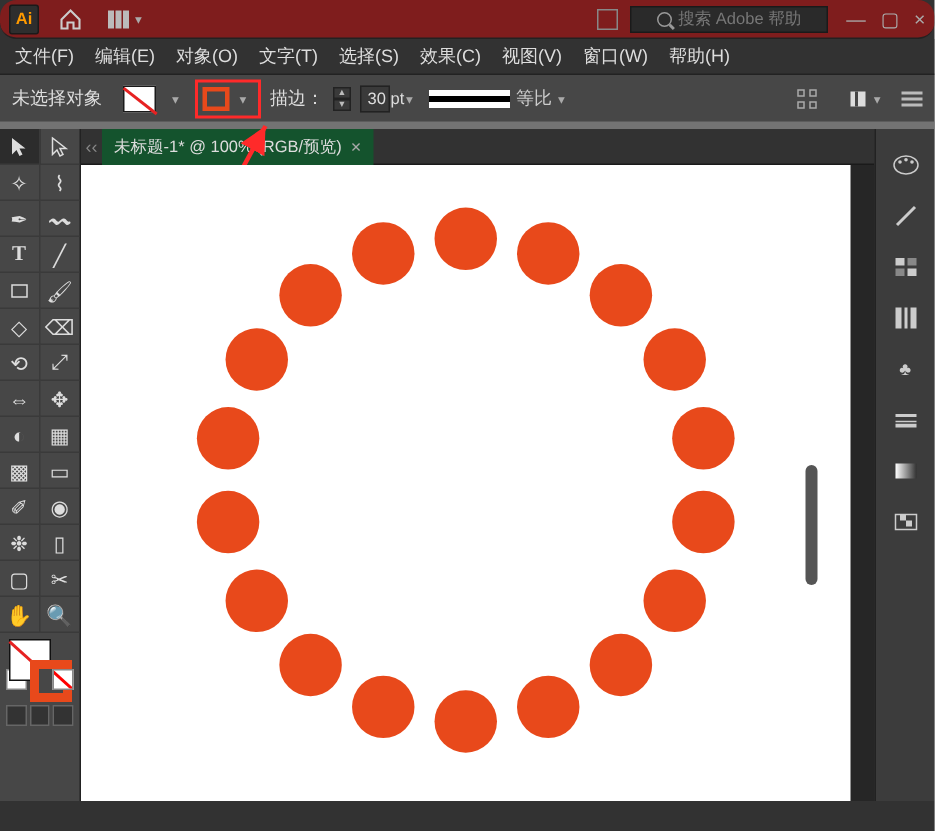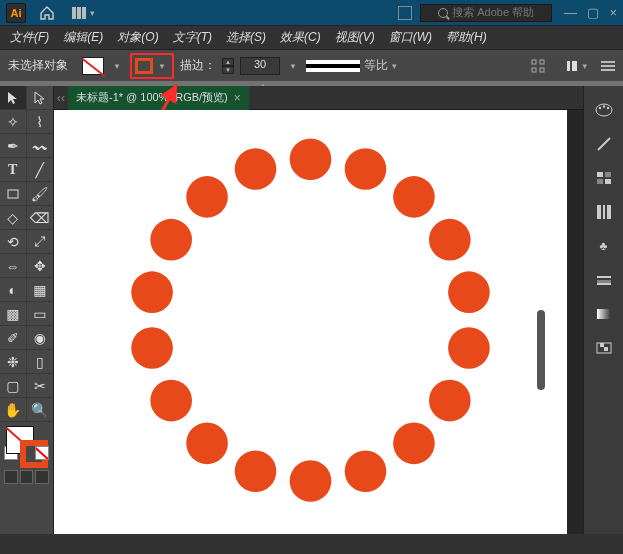--- a/index.html
+++ b/index.html
@@ -1,47 +1,47 @@
 <!DOCTYPE html>
 <html><head>
 <meta charset="utf-8">
 <style>
 * { margin: 0; padding: 0; box-sizing: border-box; font-family: "Microsoft YaHei", Arial, sans-serif; }
 body { background: #323232; width: 623px; height: 554px; overflow: hidden; font-size: 12px; color: #ccc; }
 
-.titlebar { height: 26px; background: #0c4a6e; display: flex; align-items: center; padding: 0 6px; border-bottom: 1px solid #222; }
+.titlebar { height: 26px; background: #7f1d1d; display: flex; align-items: center; padding: 0 6px; border-bottom: 1px solid #222; border-radius: 11px; }
 .ai-logo { width: 20px; height: 20px; background: #2e2e2e; border: 1px solid #1a1a1a; display: flex; align-items: center; justify-content: center; color: #ff9a00; font-weight: bold; font-size: 11px; border-radius: 2px; }
 .home-btn { width: 22px; height: 20px; display: flex; align-items: center; justify-content: center; margin-left: 10px; }
 .layout-btn { display: flex; align-items: center; margin-left: 14px; gap: 4px; }
 .layout-rects { display: inline-flex; gap: 1px; }
 .layout-rects span { width: 4px; height: 12px; background: #bbb; }
 .chev { font-size: 9px; color: #aaa; }
 .tb-spacer { flex: 1; }
 .doc-ico { width: 14px; height: 14px; border: 1px solid #888; margin-right: 8px; }
 .search-wrap { display: flex; align-items: center; background: #2a2a2a; border: 1px solid #1a1a1a; height: 18px; padding: 0 17px; gap: 4px; }
 .search-ico { width: 10px; height: 10px; border: 1.5px solid #999; border-radius: 50%; position: relative; }
 .search-ico::after { content: ""; position: absolute; width: 4px; height: 1.5px; background: #999; bottom: -2px; right: -3px; transform: rotate(45deg); }
 .search-text { color: #777; font-size: 11px; }
 .win-ctrl { display: flex; gap: 10px; margin-left: 12px; color: #aaa; font-size: 13px; }
 
-.menubar { height: 24px; display: flex; align-items: center; gap: 14px; padding: 0 10px; background: #323232; border-bottom: 1px solid #222; font-style: italic; }
+.menubar { height: 24px; display: flex; align-items: center; gap: 14px; padding: 0 10px; background: #323232; border-bottom: 1px solid #222; }
 .menu-item { font-size: 12px; color: #ddd; white-space: nowrap; }
 
 .controlbar { height: 36px; background: #474747; display: flex; align-items: center; padding: 0 8px; gap: 6px; border-bottom: 5px solid #737373; }
 .no-sel { font-size: 12px; color: #ddd; margin-right: 8px; }
 .swatch { width: 22px; height: 18px; border: 1px solid #1a1a1a; position: relative; }
 .swatch.none { background: #fff; }
 .swatch.none::after { content: ""; position: absolute; left: 0; top: 0; width: 140%; height: 2px; background: #e62222; transform: rotate(38deg); transform-origin: 0 0; }
 .drop { width: 14px; height: 18px; display: flex; align-items: center; justify-content: center; }
 .hl-box { border: 2px solid #ff2a2a; padding: 2px 3px; display: flex; align-items: center; gap: 2px; position: relative; }
 .orange-stroke { width: 18px; height: 16px; border: 3px solid #e8491b; }
 .stroke-label { font-size: 12px; color: #ddd; text-align: right; }
 .spinner { display: flex; flex-direction: column; }
 .spinner span { width: 12px; height: 8px; background: #3a3a3a; border: 1px solid #222; font-size: 7px; line-height: 6px; text-align: center; color: #bbb; }
-.pt-field { background: #3a3a3a; border: 1px solid #222; height: 18px; padding: 0 4px; font-size: 11px; color: #ddd; width: 40px; display: flex; align-items: center; flex-direction: column; }
+.pt-field { background: #3a3a3a; border: 1px solid #222; height: 18px; padding: 0 4px; font-size: 11px; color: #ddd; width: 20px; display: flex; align-items: center; }
 .brush-cell { display: flex; align-items: center; gap: 4px; }
 .brush-prev { width: 54px; height: 12px; background: #fff; position: relative; }
 .brush-prev::after { content: ""; position: absolute; left: 0; top: 4px; right: 0; height: 4px; background: #000; }
 .cb-spacer { flex: 1; }
 .grid-ico { width: 14px; height: 14px; display: inline-block; }
 .grid-ico svg { display: block; }
 .pref-btn { display: flex; align-items: center; gap: 3px; }
 .hamb { display: flex; flex-direction: column; gap: 2px; margin-left: 8px; }
 .hamb span { width: 14px; height: 2px; background: #bbb; }
 

